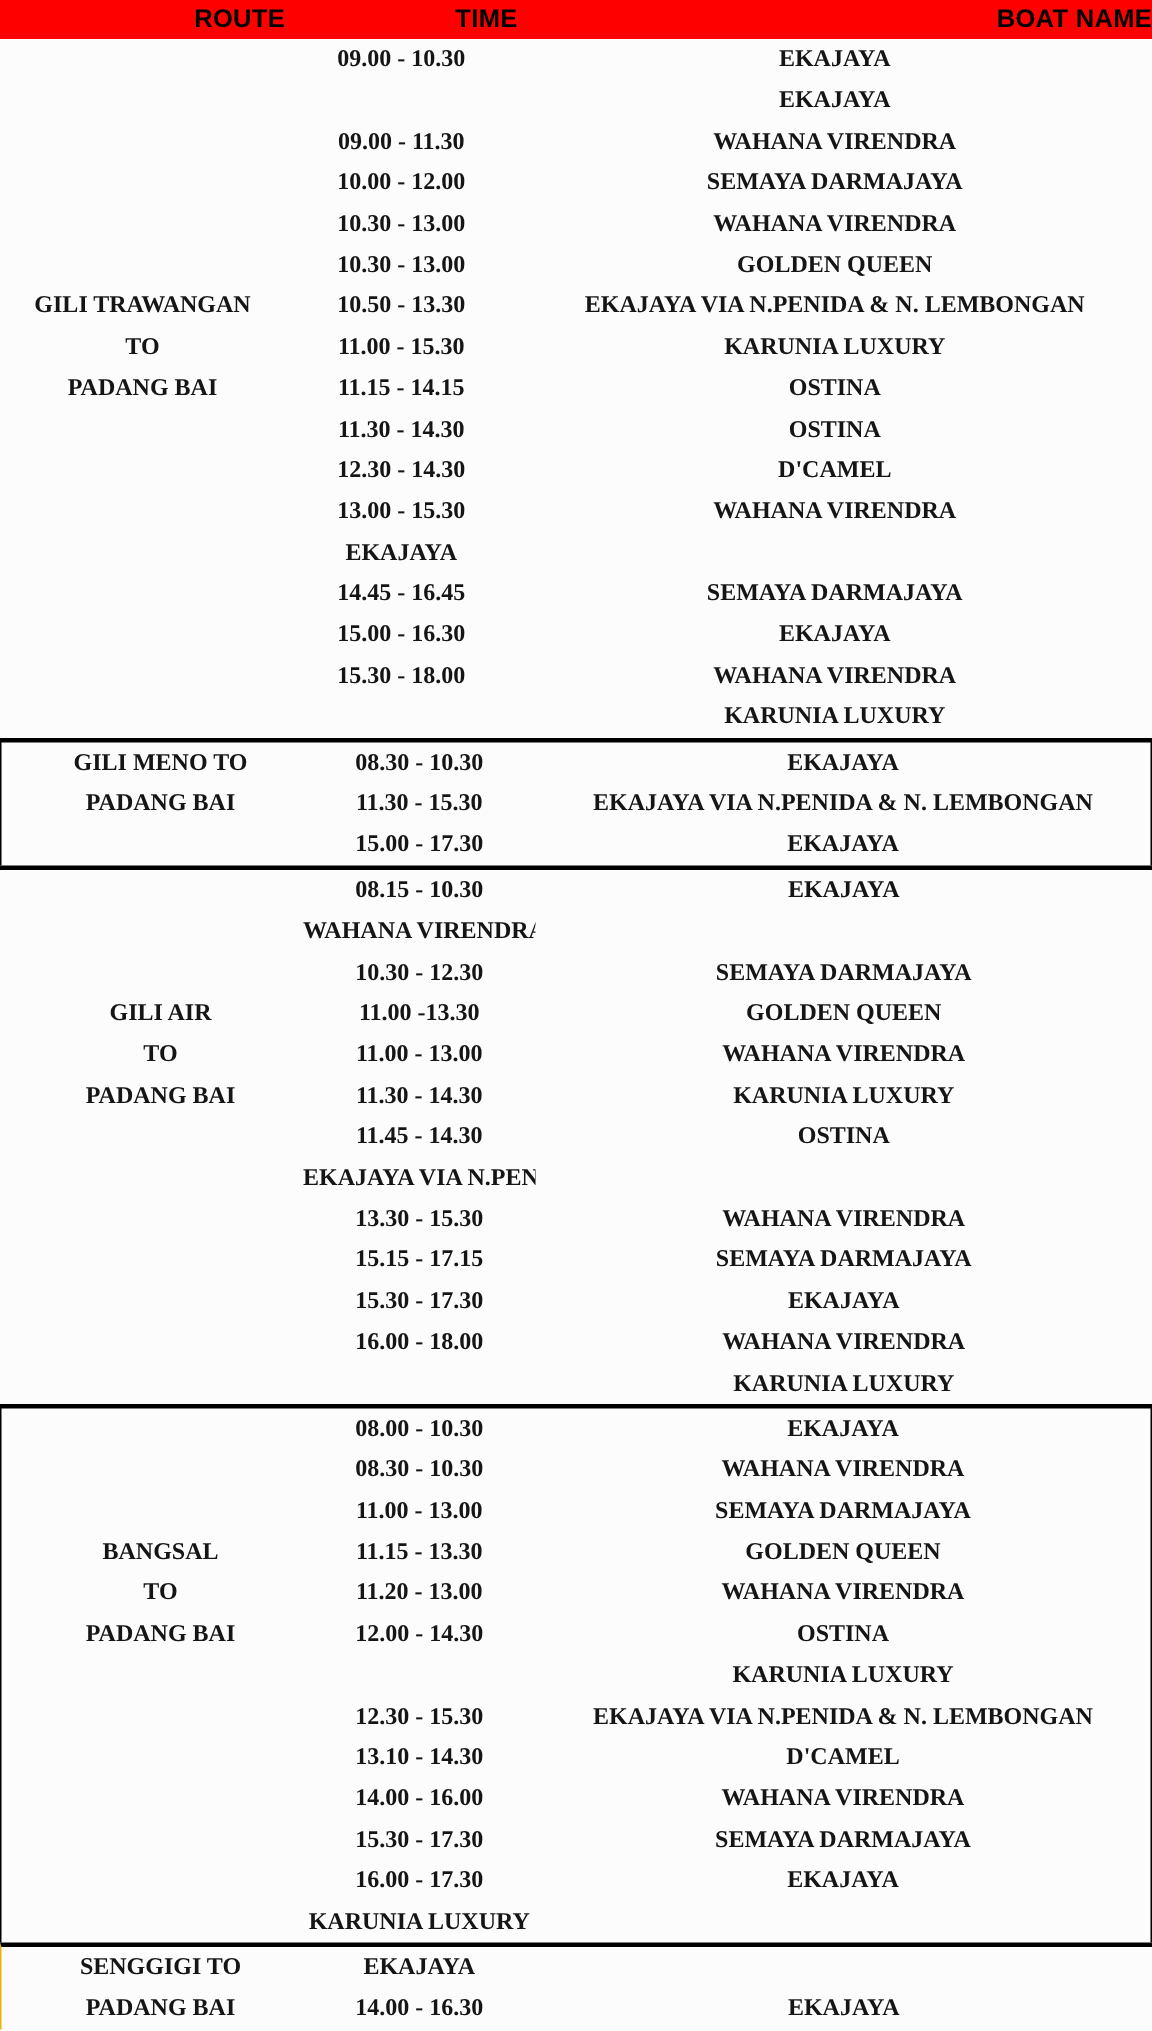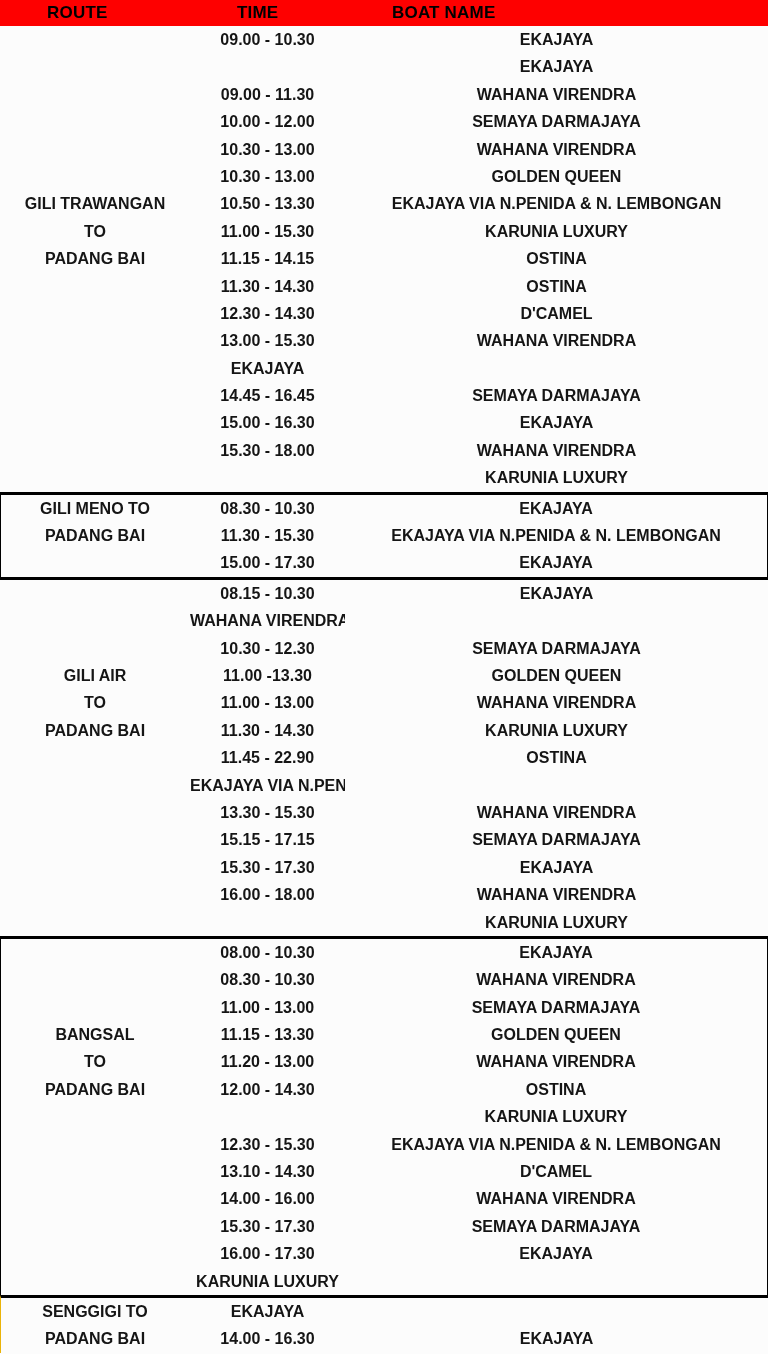--- a/index.html
+++ b/index.html
@@ -15,30 +15,29 @@
     box-sizing: border-box;
   }
   .header-row {
     display: grid;
     grid-template-columns: 190px 155px 1fr;
     height: 26px;
     align-items: center;
     background: #fe0000;
   }
   .header-cell {
-    text-align: left;
+    text-align: right;
     font-weight: 700;
     font-size: 17px;
     color: #000000;
     letter-spacing: 0.2px;
-    padding-left: 47px;
   }
   .sections { width: 768px; }
-  .section { box-sizing: border-box; }
-  .section + .section { border-top: 3px solid #000000; }
+  .section { box-sizing: border-box; font-family: Liberation Serif, serif; }
+  .section + .section { border-top: 3px solid #000000; padding-left: 12px; }
   .sb-both { border-left: 1px solid #000000; border-right: 1px solid #000000; }
   .sb-left { border-left: 1px solid #eab308; }
   .row {
     display: grid;
     grid-template-columns: 190px 155px 1fr;
     height: 27.4px;
     align-items: center;
   }
   .cell {
     text-align: center;
@@ -189,21 +188,21 @@
           <div class="cell time-cell">11.00 - 13.00</div>
           <div class="cell boat-cell">WAHANA VIRENDRA</div>
         </div>
         <div class="row">
           <div class="cell route-cell">PADANG BAI</div>
           <div class="cell time-cell">11.30 - 14.30</div>
           <div class="cell boat-cell">KARUNIA LUXURY</div>
         </div>
         <div class="row">
           <div class="cell route-cell"></div>
-          <div class="cell time-cell">11.45 - 22.90</div>
+          <div class="cell time-cell">11.45 - 14.30</div>
           <div class="cell boat-cell">OSTINA</div>
         </div>
         <div class="row">
           <div class="cell route-cell"></div>
           <div class="cell boat-cell">EKAJAYA VIA N.PENIDA &amp; N. LEMBONGAN</div>
         </div>
         <div class="row">
           <div class="cell route-cell"></div>
           <div class="cell time-cell">13.30 - 15.30</div>
           <div class="cell boat-cell">WAHANA VIRENDRA</div>

